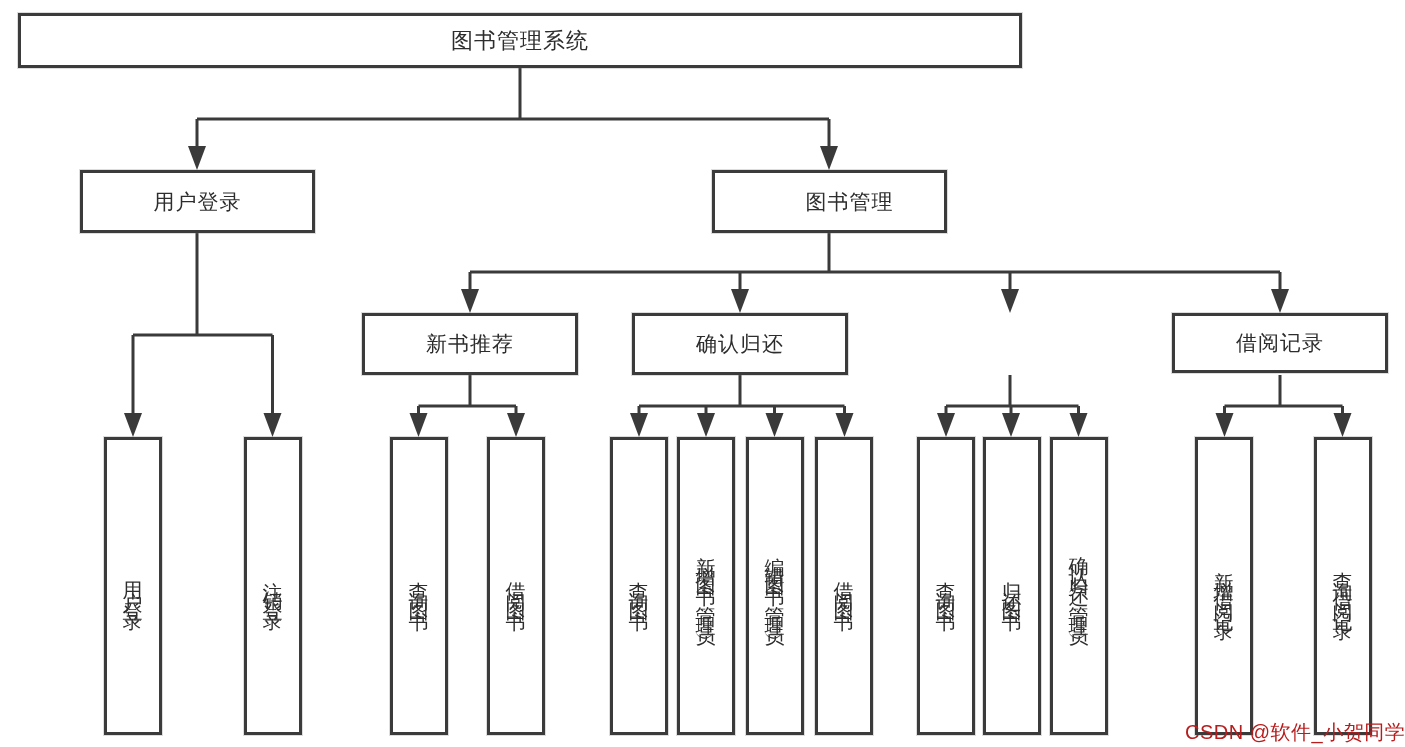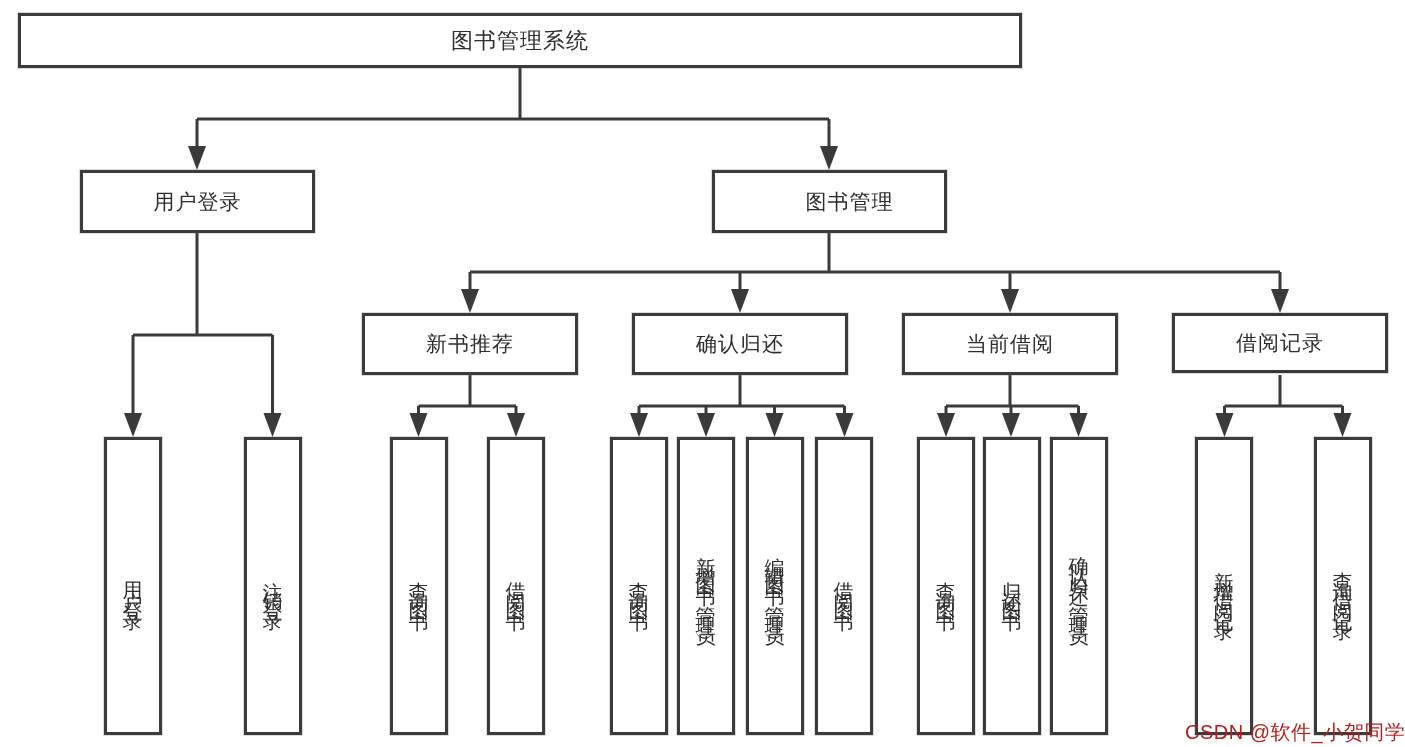--- a/index.html
+++ b/index.html
@@ -137,23 +137,20 @@
   <div class="box" style="left:712px; top:170px; width:235px; height:63px;padding-left:40px;">
     <span class="hlabel">图书管理</span>
   </div>
 
   <div class="box" style="left:362px; top:313px; width:216px; height:62px;">
     <span class="hlabel">新书推荐</span>
   </div>
   <div class="box" style="left:632px; top:313px; width:216px; height:62px;">
     <span class="hlabel">确认归还</span>
   </div>
-  <div class="box" style="left:902px; top:313px; width:216px; height:62px;">
-    <span class="hlabel">当前借阅</span>
-  </div>
   <div class="box" style="left:1172px; top:313px; width:216px; height:60px;">
     <span class="hlabel">借阅记录</span>
   </div>
 
   <div class="box vbox" style="left:104px;">
     <span class="vlabel">用户登录</span>
   </div>
   <div class="box vbox" style="left:244px;">
     <span class="vlabel">注销登录</span>
   </div>

